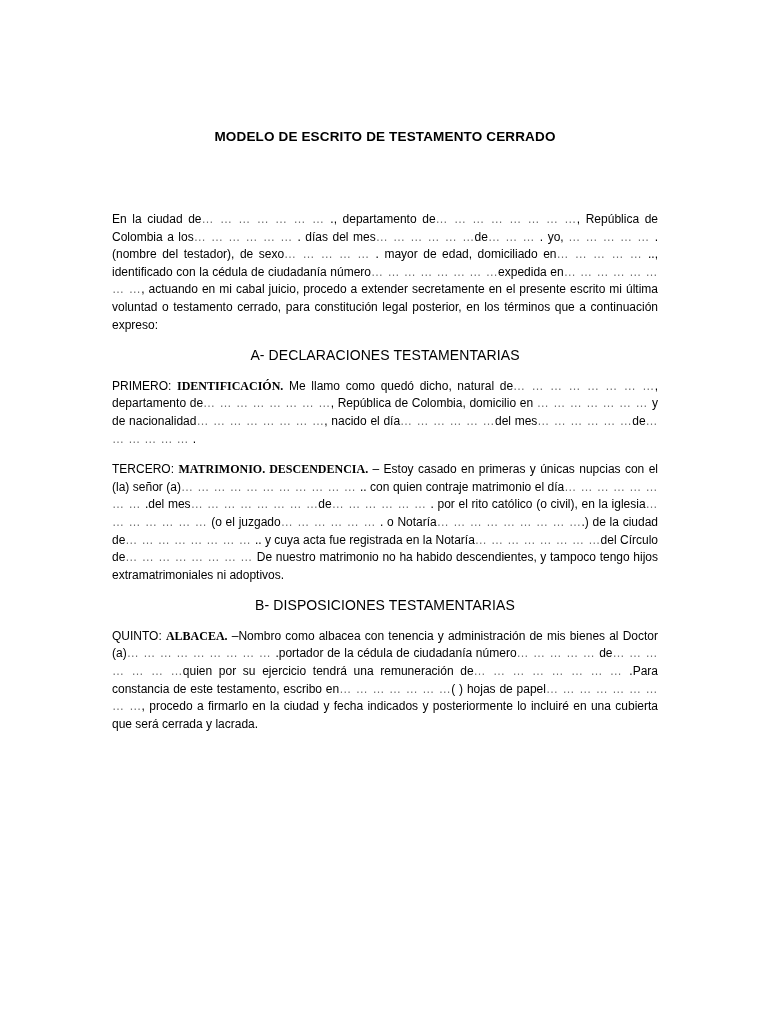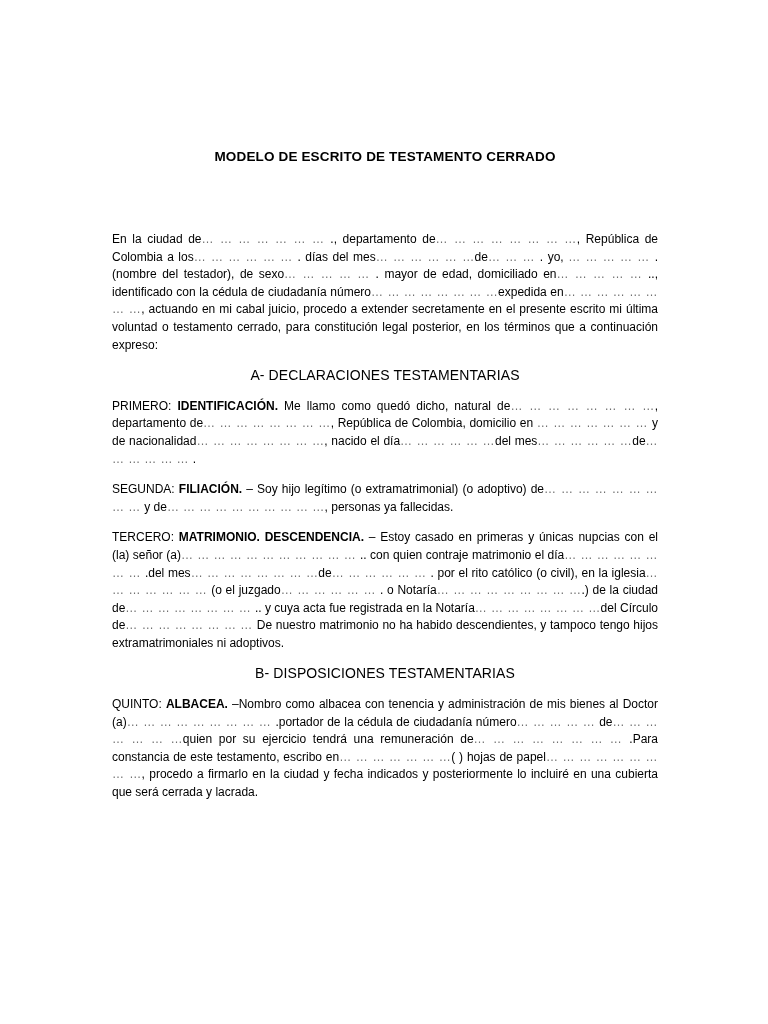--- a/index.html
+++ b/index.html
@@ -16,21 +16,21 @@
     margin: 0 auto;
     overflow: hidden;
     box-sizing: border-box;
     font-family: "Liberation Sans", sans-serif;
     color: #000000;
     -webkit-font-smoothing: antialiased;
   }
   .content {
     position: absolute;
     left: 112px;
-    top: 148px;
+    top: 128px;
     width: 546px;
   }
   .doc-title {
     font-size: 13.5px;
     font-weight: bold;
     text-align: center;
     letter-spacing: 0.15px;
     line-height: 17px;
     margin: 0 0 0 0;
   }
@@ -51,20 +51,21 @@
   .section-head {
     font-size: 14px;
     line-height: 17.6px;
     text-align: center;
     font-weight: normal;
     margin: 0 0 13px 0;
     letter-spacing: 0.1px;
   }
   .b {
     font-weight: bold;
+    font-family: Liberation Serif, serif;
   }
   .dots {
     color: #6f6f6f;
     letter-spacing: 0.4px;
   }
   
   .para > span { display: inline; }
 </style>
 </head>
 <body>
@@ -80,23 +81,20 @@
     <p class="para">
       <span>En la ciudad de<span class="dots">… … … … … … … </span>., departamento de<span class="dots">… … … … … … … …</span>, República de Colombia a los<span class="dots">… … … … … … </span>. días del mes<span class="dots">… … … … … …</span>de<span class="dots">… … … </span>. yo, <span class="dots">… … … … … </span>.(nombre del testador), de sexo<span class="dots">… … … … … </span>. mayor de edad, domiciliado en<span class="dots">… … … … … </span>.., identificado con la cédula de ciudadanía número<span class="dots">… … … … … … … …</span>expedida en<span class="dots">… … … … … … … …</span>, actuando en mi cabal juicio, procedo a extender secretamente en el presente escrito mi última voluntad o testamento cerrado, para constitución legal posterior, en los términos que a continuación expreso:</span>
     </p>
 
     <p class="section-head">A-  DECLARACIONES TESTAMENTARIAS</p>
 
     <p class="para">
       <span>PRIMERO: </span><span class="b">IDENTIFICACIÓN.</span><span> Me llamo como quedó dicho, natural de<span class="dots">… … … … … … … …</span>, departamento de<span class="dots">… … … … … … … …</span>, República de Colombia, domicilio en <span class="dots">… … … … … … … </span>y de nacionalidad<span class="dots">… … … … … … … …</span>, nacido el día<span class="dots">… … … … … …</span>del mes<span class="dots">… … … … … …</span>de<span class="dots">… … … … … … </span>.</span>
     </p>
 
-    <p class="para">
-      <span>SEGUNDA: </span><span class="b">FILIACIÓN.</span><span> – Soy hijo legítimo (o extramatrimonial) (o adoptivo) de<span class="dots">… … … … … … … … … </span>y de<span class="dots">… … … … … … … … … …</span>, personas ya fallecidas.</span>
-    </p>
 
     <p class="para">
       <span>TERCERO: </span><span class="b">MATRIMONIO. DESCENDENCIA.</span><span> – Estoy casado en primeras y únicas nupcias con el (la) señor (a)<span class="dots">… … … … … … … … … … … </span>.. con quien contraje matrimonio el día<span class="dots">… … … … … … … … </span>.del mes<span class="dots">… … … … … … … …</span>de<span class="dots">… … … … … … </span>. por el rito católico (o civil), en la iglesia<span class="dots">… … … … … … … </span>(o el juzgado<span class="dots">… … … … … … </span>. o Notaría<span class="dots">… … … … … … … … …</span>.) de la ciudad de<span class="dots">… … … … … … … … </span>.. y cuya acta fue registrada en la Notaría<span class="dots">… … … … … … … …</span>del Círculo de<span class="dots">… … … … … … … … </span>De nuestro matrimonio no ha habido descendientes, y tampoco tengo hijos extramatrimoniales ni adoptivos.</span>
     </p>
 
     <p class="section-head">B-  DISPOSICIONES TESTAMENTARIAS</p>
 
 
     <p class="para">
       <span>QUINTO: </span><span class="b">ALBACEA.</span><span> –Nombro como albacea con tenencia y administración de mis bienes al Doctor (a)<span class="dots">… … … … … … … … … </span>.portador de la cédula de ciudadanía número<span class="dots">… … … … … </span>de<span class="dots">… … … … … … …</span>quien por su ejercicio tendrá una remuneración de<span class="dots">… … … … … … … … </span>.Para constancia de este testamento, escribo en<span class="dots">… … … … … … …</span>(  ) hojas de papel<span class="dots">… … … … … … … … …</span>, procedo a firmarlo en la ciudad y fecha indicados y posteriormente lo incluiré en una cubierta que será cerrada y lacrada.</span>

